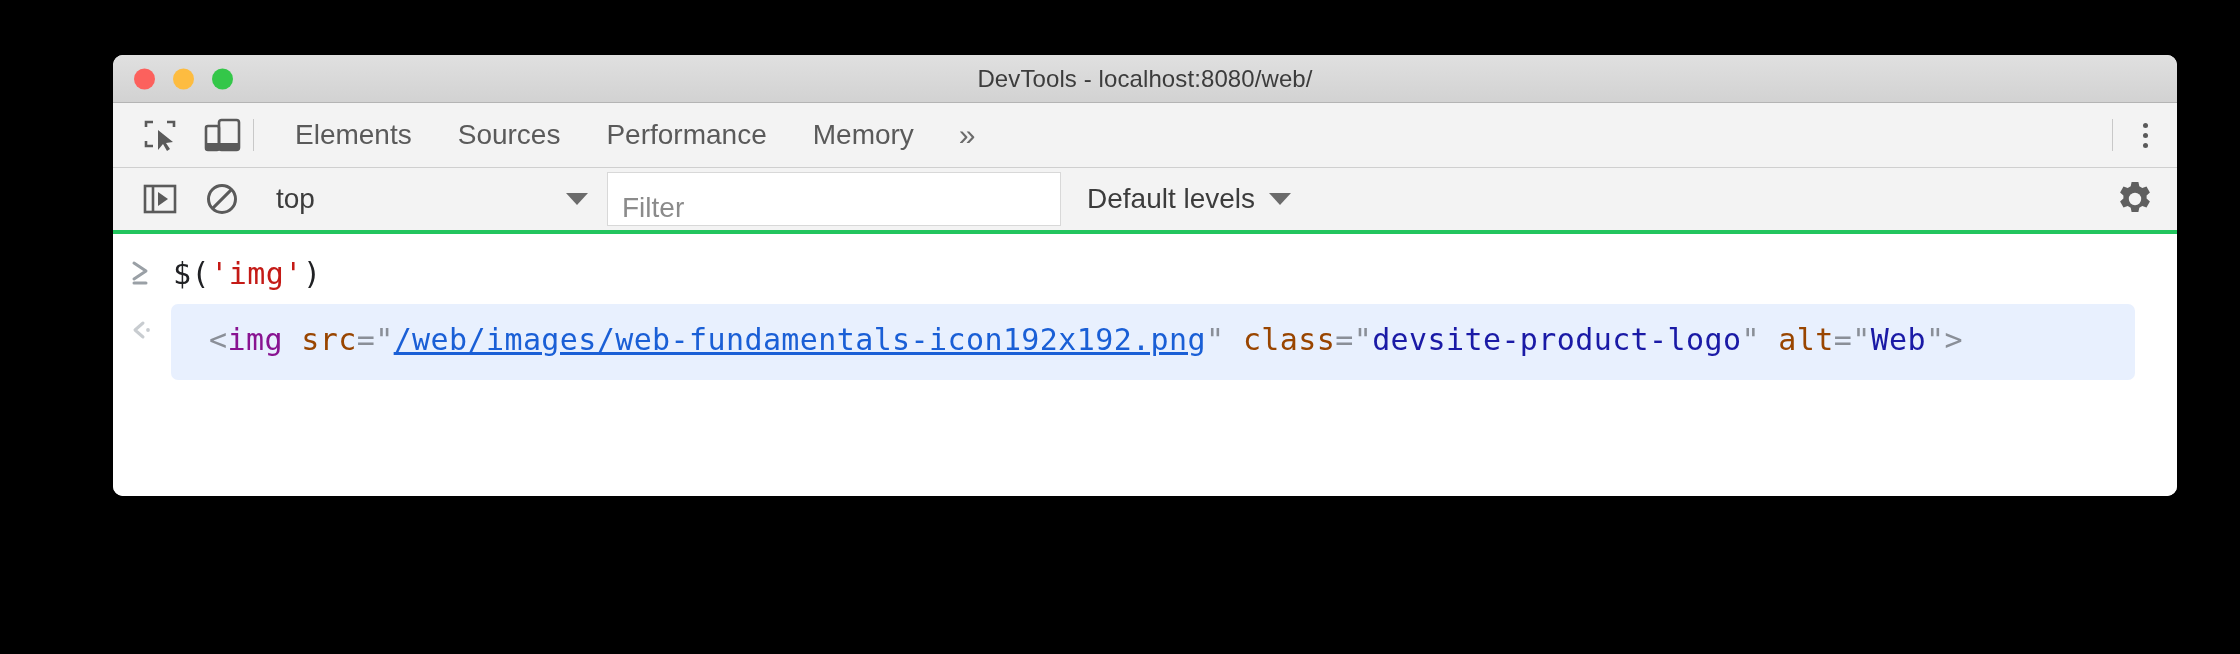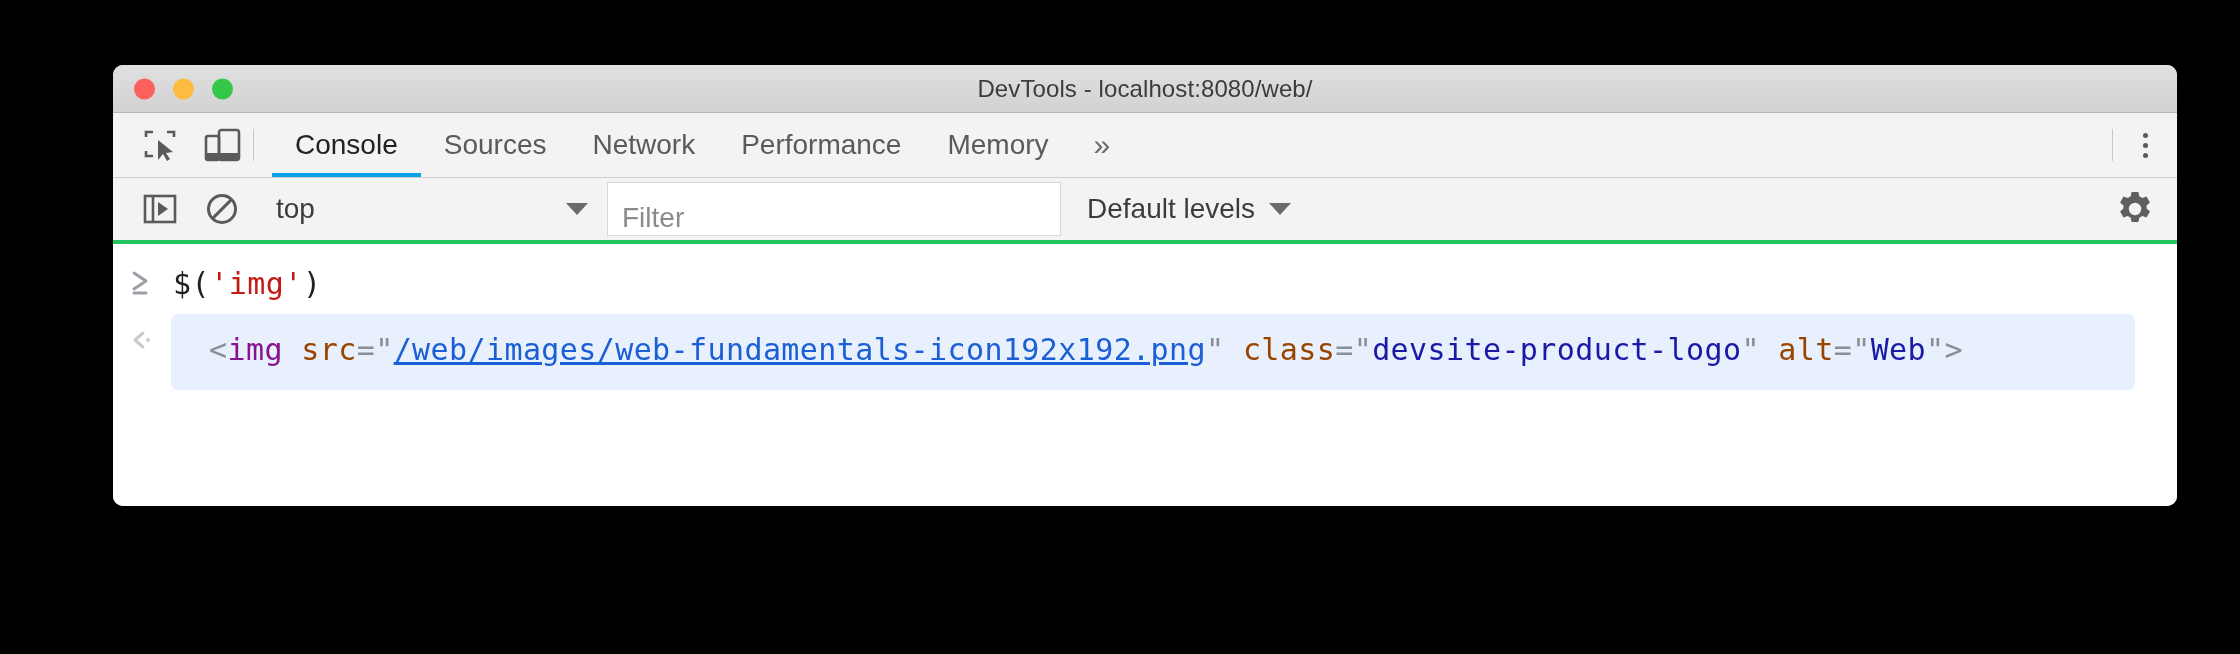--- a/index.html
+++ b/index.html
@@ -11,21 +11,21 @@
     width: 2240px;
     height: 654px;
     overflow: hidden;
     font-family: "Liberation Sans", sans-serif;
   }
 
   
   .window {
     position: absolute;
     left: 113px;
-    top: 65px;
+    top: 55px;
     width: 2064px;
     height: 441px;
     background: #ffffff;
     border-radius: 10px 10px 10px 10px;
     box-shadow: 0 0 0 1px rgba(0,0,0,0.10);
     overflow: hidden;
     display: flex;
     flex-direction: column;
   }
 
@@ -331,23 +331,22 @@
         <rect x="16" y="3" width="20" height="30" rx="2.5" fill="none" stroke="#5a5a5a" stroke-width="2.6"></rect>
         <rect x="16" y="26" width="20" height="7" fill="#5a5a5a"></rect>
         <rect x="3" y="9" width="13" height="24" rx="2" fill="none" stroke="#5a5a5a" stroke-width="2.6"></rect>
         <rect x="3" y="26" width="13" height="7" fill="#5a5a5a"></rect>
       </svg>
     </div>
 
     <div class="vsep"></div>
 
     <div class="tabs">
-      <div class="tab active">Console</div>
+      <div class="tab">Elements</div>
       <div class="tab">Sources</div>
-      <div class="tab">Network</div>
       <div class="tab">Performance</div>
       <div class="tab">Memory</div>
       <div class="tab-more">»</div>
     </div>
 
     <div class="tabbar-right">
       <div class="vsep"></div>
       <div class="kebab">
         <i></i>
           <i></i>

